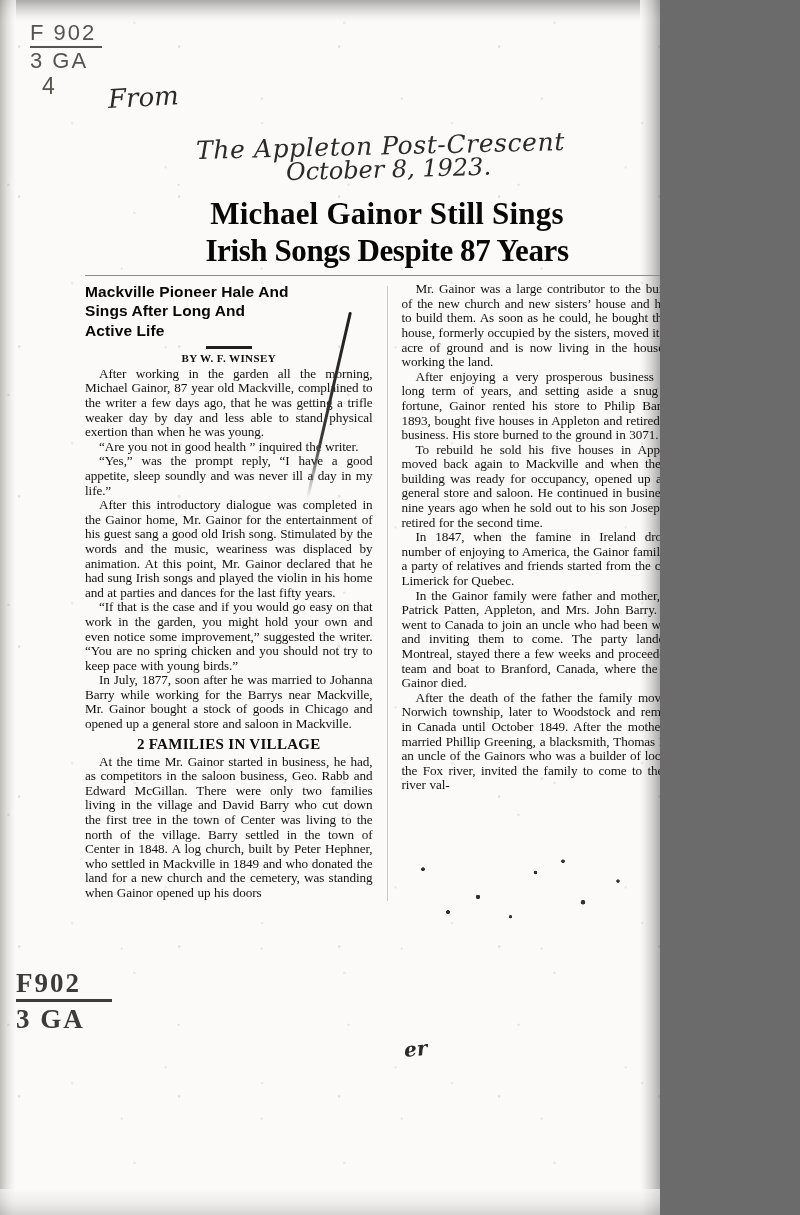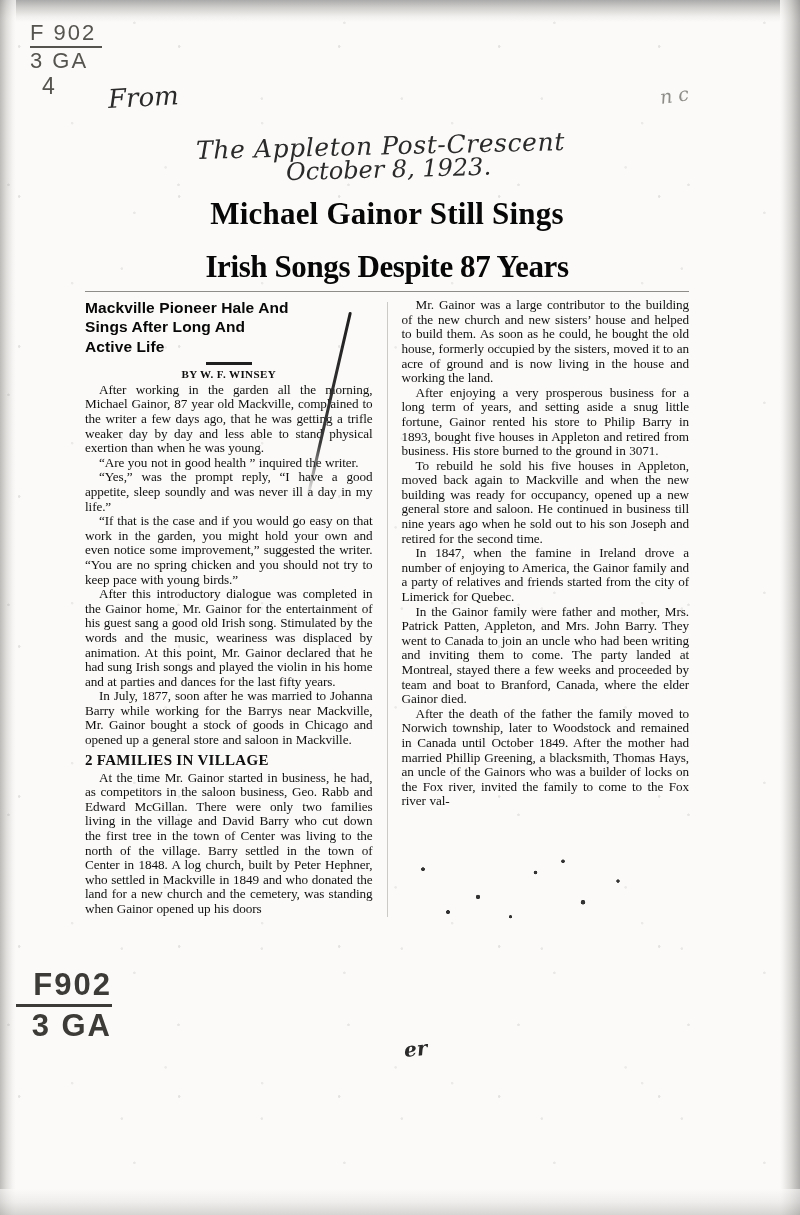--- a/index.html
+++ b/index.html
@@ -3,21 +3,21 @@
 <meta charset="utf-8">
 <style>
   html, body {
     margin: 0;
     padding: 0;
     background: #6b6b6b;
   }
 
   #page {
     position: relative;
-    width: 800px;
+    width: 660px;
     height: 1215px;
     overflow: hidden;
     background: #f2f1ee;
     font-family: "Liberation Serif", serif;
   }
 
   
   .paper {
     position: absolute;
     inset: 0;
@@ -111,28 +111,27 @@
     transform: rotate(-1.5deg);
   }
   .hw-mark-tr {
     left: 660px; top: 86px;
     font-size: 19px;
     color: #8d8c88;
     transform: rotate(-8deg);
   }
   .hw-archive-bottom {
     left: 16px; top: 968px;
-    font-family: Liberation Sans, sans-serif;
+    font-family: Liberation Serif, serif;
     font-style: normal;
-    font-size: 31px;
+    font-size: 27px;
     font-weight: 700;
     letter-spacing: 2px;
     color: #3c3b38;
     line-height: 1.12;
-    text-align: right;
   }
   .hw-archive-bottom .rule {
     display: block;
     border-bottom: 3px solid #3c3b38;
     width: 96px;
     margin: 1px 0 2px;
   }
   .hw-tail {
     left: 404px; top: 1038px;
     font-size: 20px;
@@ -164,21 +163,21 @@
     text-align: center;
     font-family: "Liberation Serif", serif;
     font-weight: 700;
     font-size: 31px;
     line-height: 1.18;
     letter-spacing: .2px;
     margin: 0;
     color: #141414;
   }
   .headline .l1 { display: block; }
-  .headline .l2 { display: block; letter-spacing: -.4px; margin-top: 16px; }
+  .headline .l2 { display: block; letter-spacing: -.4px; }
 
   .rule-thin {
     border: none;
     border-top: 1px solid #8e8d8a;
     margin: 6px 0 4px;
   }
 
   .cols {
     display: flex;
     gap: 14px;
@@ -211,20 +210,21 @@
   }
   .byline {
     text-align: center;
     font-family: "Liberation Serif", serif;
     font-weight: 700;
     font-size: 11px;
     letter-spacing: .4px;
     margin: 0 0 3px;
   }
   .section-head {
+    text-align: center;
     font-family: "Liberation Serif", serif;
     font-weight: 700;
     font-size: 15px;
     letter-spacing: .3px;
     margin: 4px 0 2px;
   }
 
   p.body {
     margin: 0;
     text-indent: 14px;
@@ -312,22 +312,22 @@
           <span>Active Life</span>
         </div>
 
         <div class="dingbat"></div>
 
         <div class="byline">BY W. F. WINSEY</div>
 
         <p class="body">After working in the garden all the morning, Michael Gainor, 87 year old Mackville, complained to the writer a few days ago, that he was getting a trifle weaker day by day and less able to stand physical exertion than when he was young.</p>
         <p class="body">“Are you not in good health ” inquired the writer.</p>
         <p class="body">“Yes,” was the prompt reply, “I have a good appetite, sleep soundly and was never ill a day in my life.”</p>
+        <p class="body">After this introductory dialogue was completed in the Gainor home, Mr. Gainor for the entertainment of his guest sang a good old Irish song. Stimulated by the words and the music, weariness was displaced by animation. At this point, Mr. Gainor declared that he had sung Irish songs and played the violin in his home and at parties and dances for the last fifty years.</p>
         <p class="body">“If that is the case and if you would go easy on that work in the garden, you might hold your own and even notice some improvement,” suggested the writer. “You are no spring chicken and you should not try to keep pace with young birds.”</p>
-        <p class="body">After this introductory dialogue was completed in the Gainor home, Mr. Gainor for the entertainment of his guest sang a good old Irish song. Stimulated by the words and the music, weariness was displaced by animation. At this point, Mr. Gainor declared that he had sung Irish songs and played the violin in his home and at parties and dances for the last fifty years.</p>
         <p class="body">In July, 1877, soon after he was married to Johanna Barry while working for the Barrys near Mackville, Mr. Gainor bought a stock of goods in Chicago and opened up a general store and saloon in Mackville.</p>
 
         <div class="section-head">2 FAMILIES IN VILLAGE</div>
 
         <p class="body">At the time Mr. Gainor started in business, he had, as competitors in the saloon business, Geo. Rabb and Edward McGillan. There were only two families living in the village and David Barry who cut down the first tree in the town of Center was living to the north of the village. Barry settled in the town of Center in 1848. A log church, built by Peter Hephner, who settled in Mackville in 1849 and who donated the land for a new church and the cemetery, was standing when Gainor opened up his doors</p>
       </div>
 
       <div class="col-divider"></div>
 
       <div class="col">

